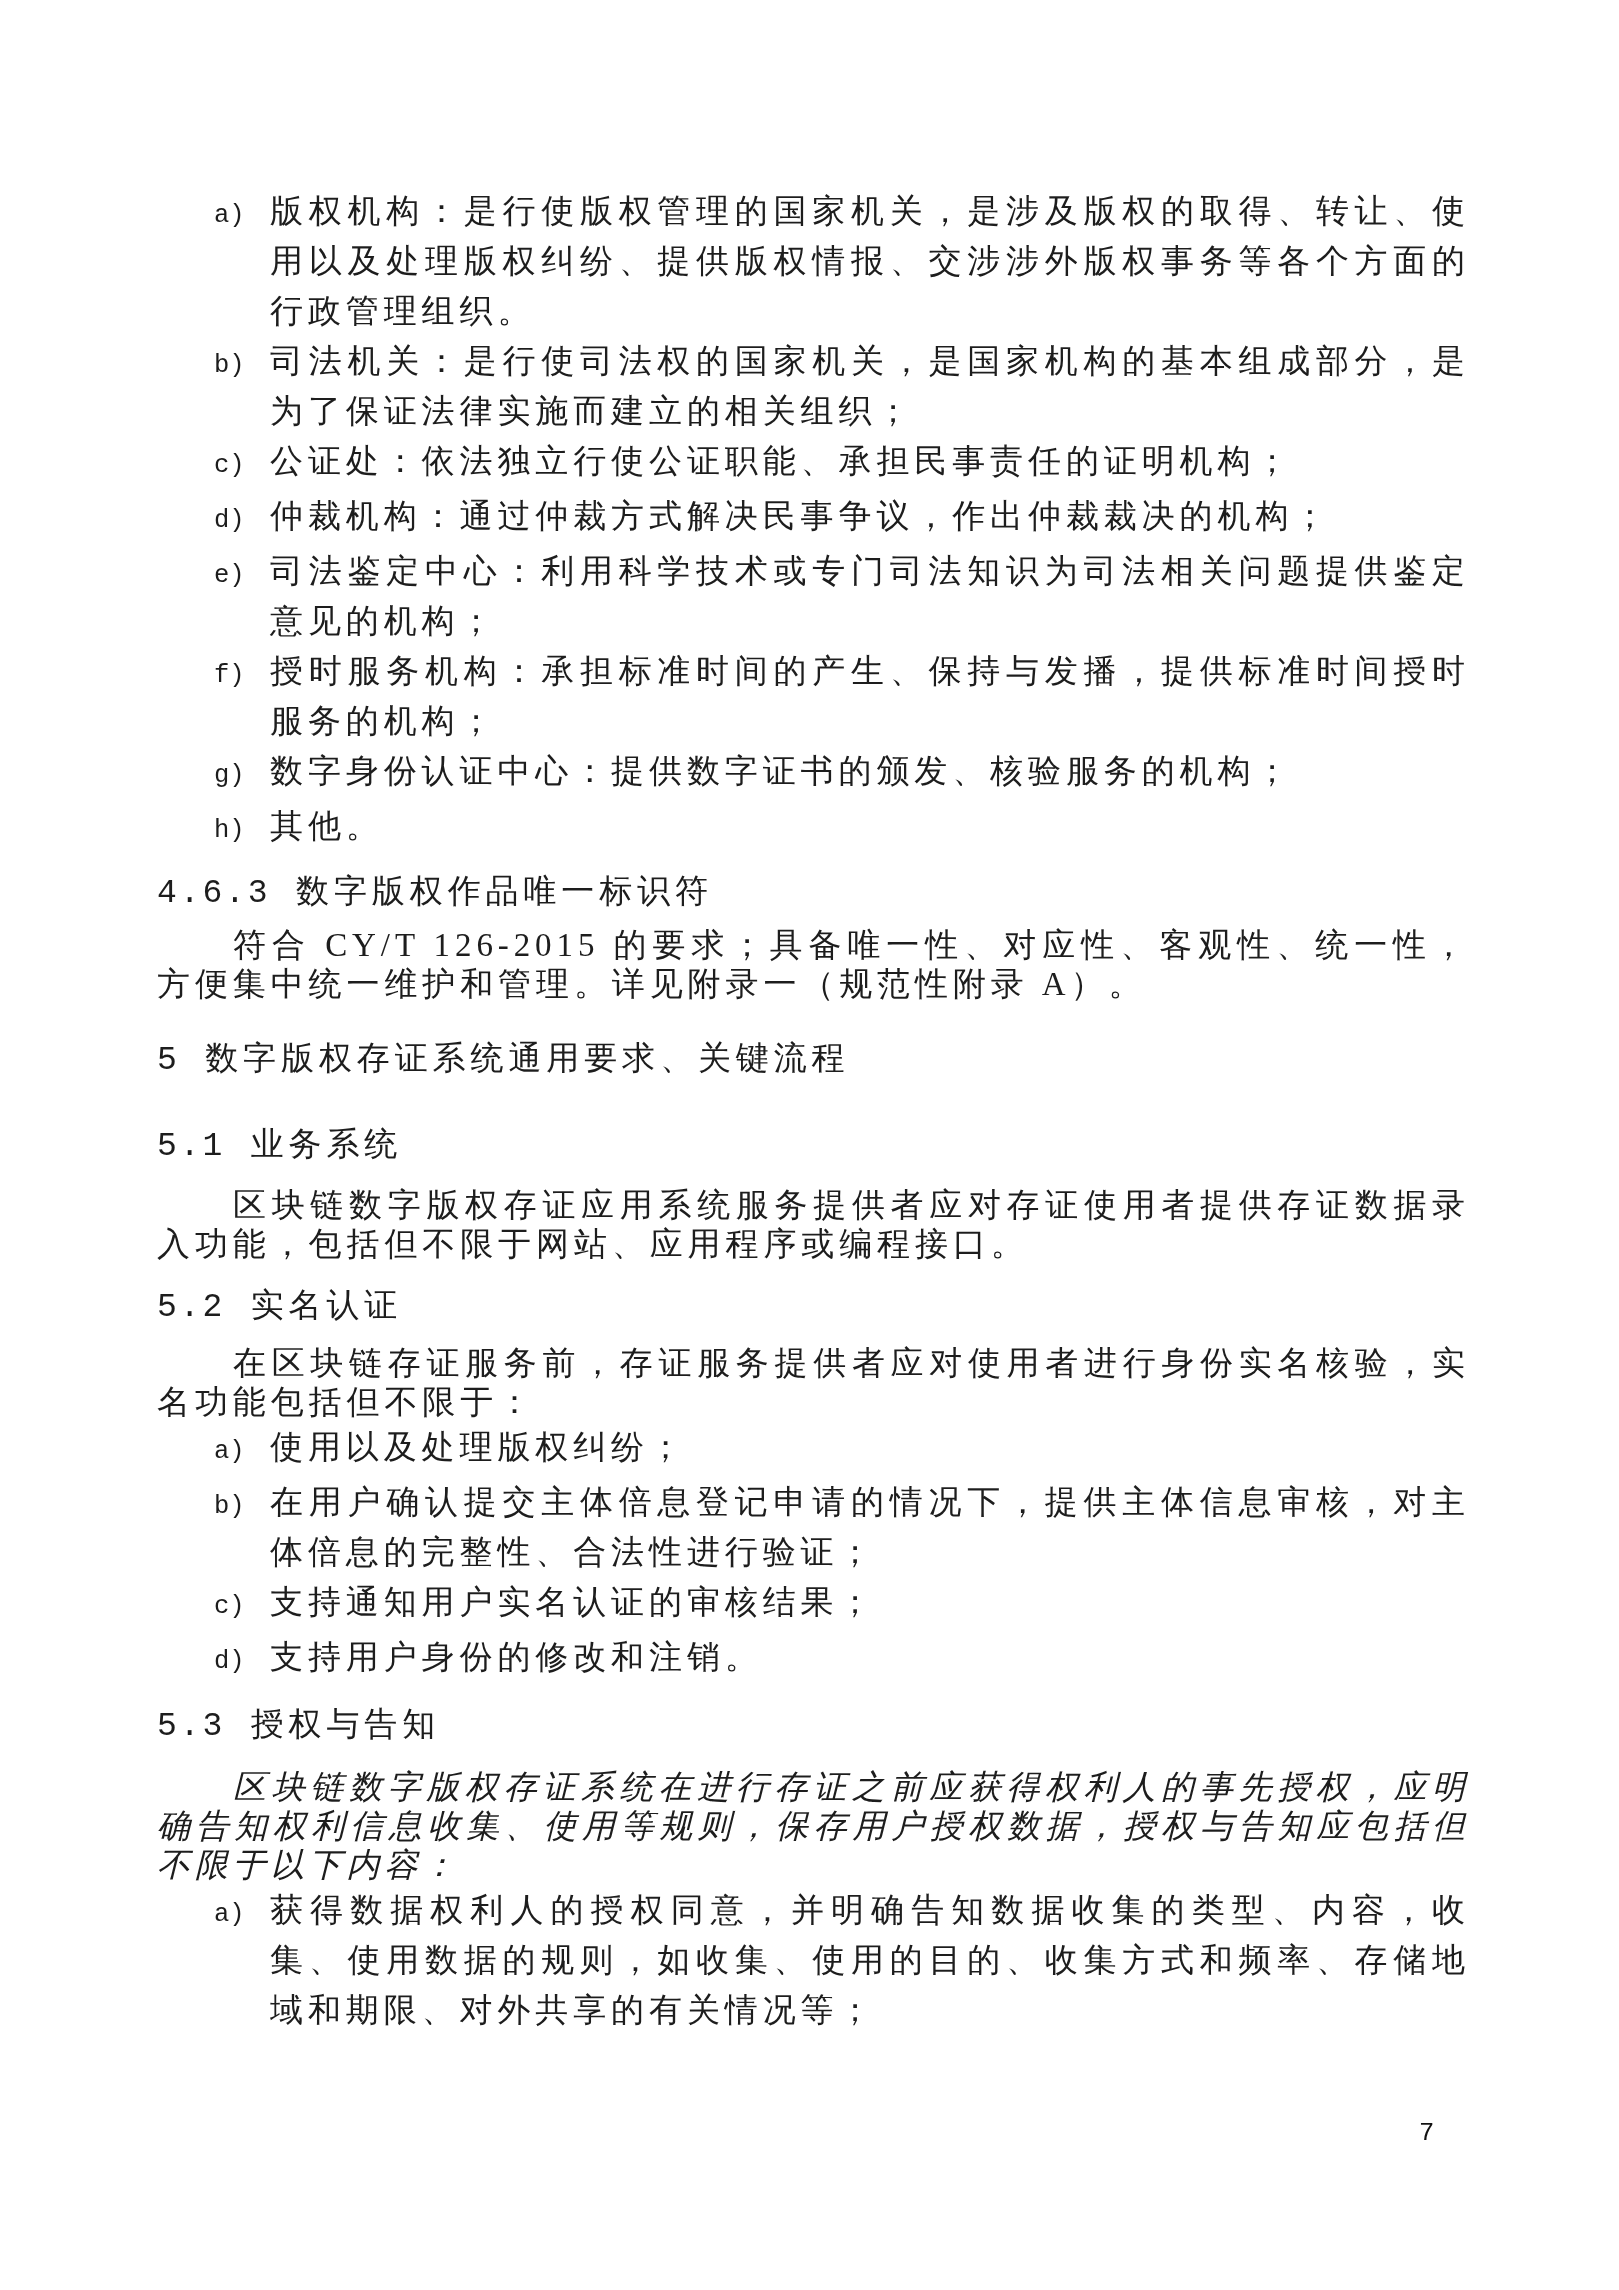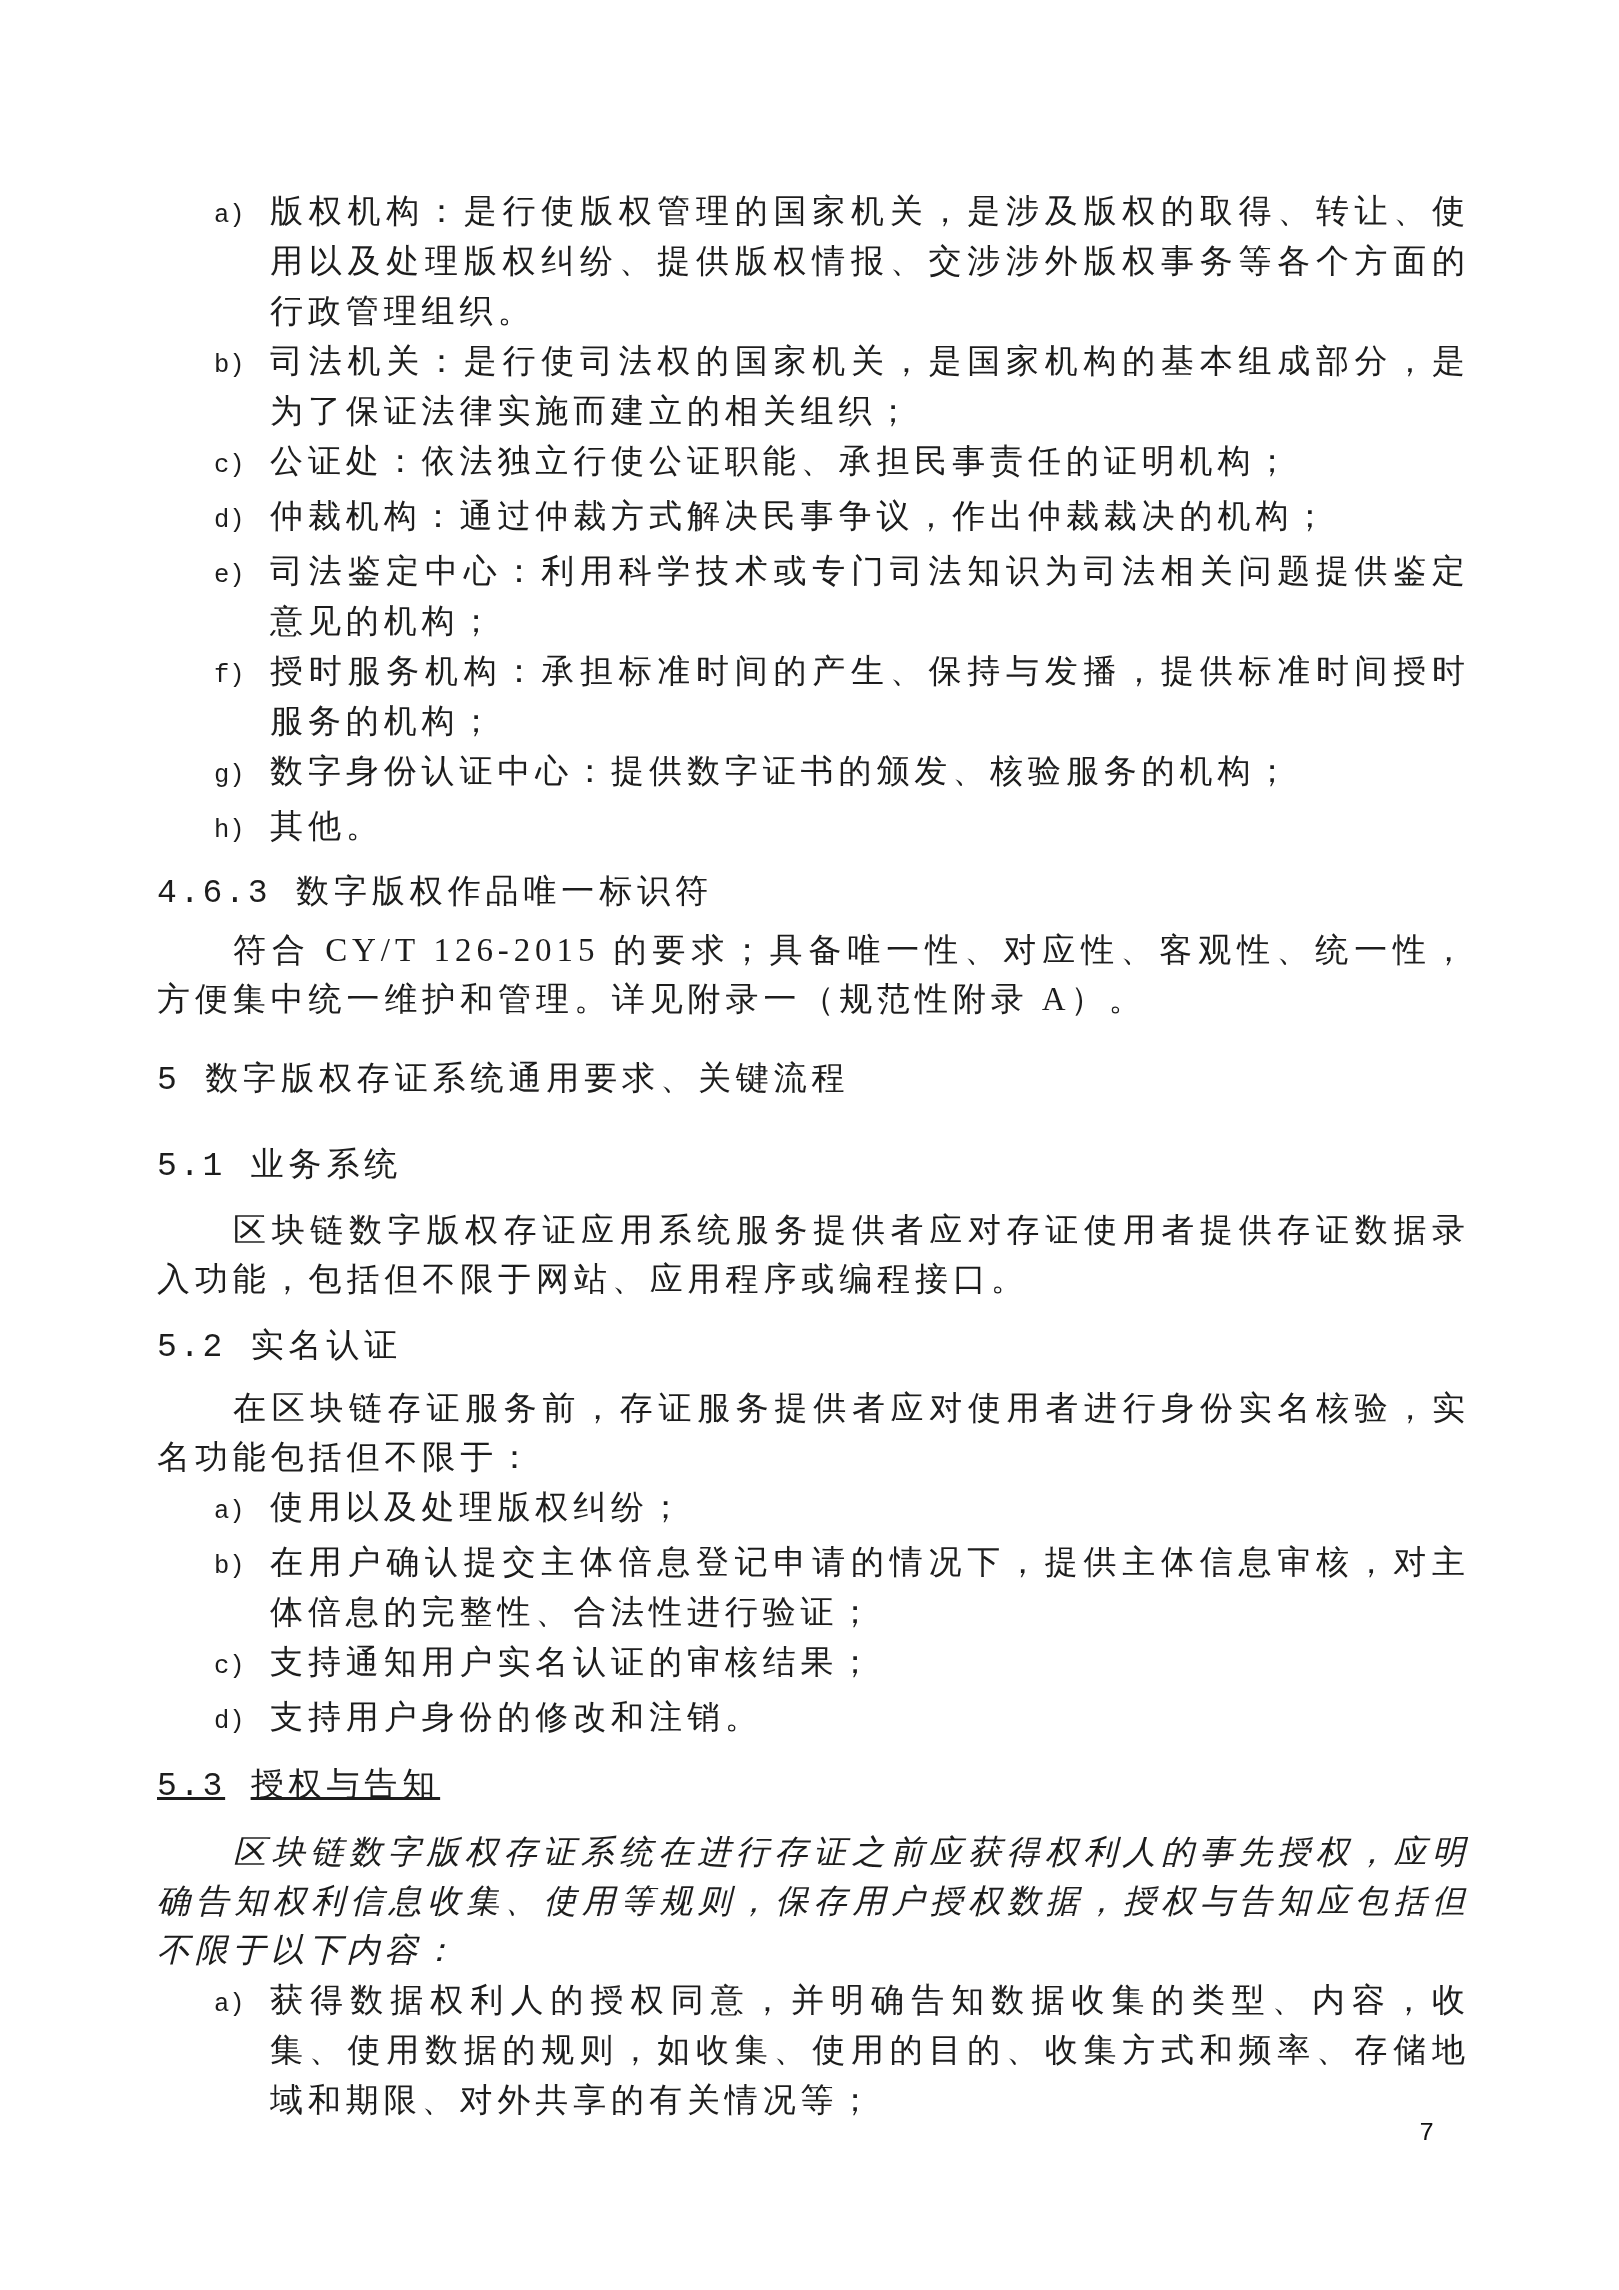--- a/index.html
+++ b/index.html
@@ -18,21 +18,21 @@
   }
   .content {
     position: absolute;
     left: 157px;
     top: 186px;
     width: 1313px;
   }
   .para {
     margin: 0;
     font-size: 33px;
-    line-height: 49px;
+    line-height: 39px;
     letter-spacing: 4.9px;
     text-align: justify;
     text-indent: 76px;
   }
   .list { margin: 0; }
   .li {
     display: flex;
     align-items: baseline;
     margin-left: 57px;
     font-size: 33px;
@@ -64,21 +64,21 @@
   }
   .h .ttl { letter-spacing: 4.9px; }
 
   .mt-h463  { margin-top: 13.7px; }
   .mt-p463  { margin-top: 11.8px; }
   .mt-h5    { margin-top: 33px; }
   .mt-h51   { margin-top: 41px; }
   .mt-p51   { margin-top: 17.6px; }
   .mt-h52   { margin-top: 19.6px; }
   .mt-p52   { margin-top: 15.7px; }
-  .mt-h53   { margin-top: 15.7px; text-decoration: underline; }
+  .mt-h53   { margin-top: 15.7px; }
   .mt-p53   { margin-top: 19.6px; font-style: italic; }
 
   .pagenum {
     position: absolute;
     left: 1419px;
     top: 2119px;
     font-family: "Liberation Mono", monospace;
     font-size: 25.5px;
     line-height: 29px;
     color: #111111;

